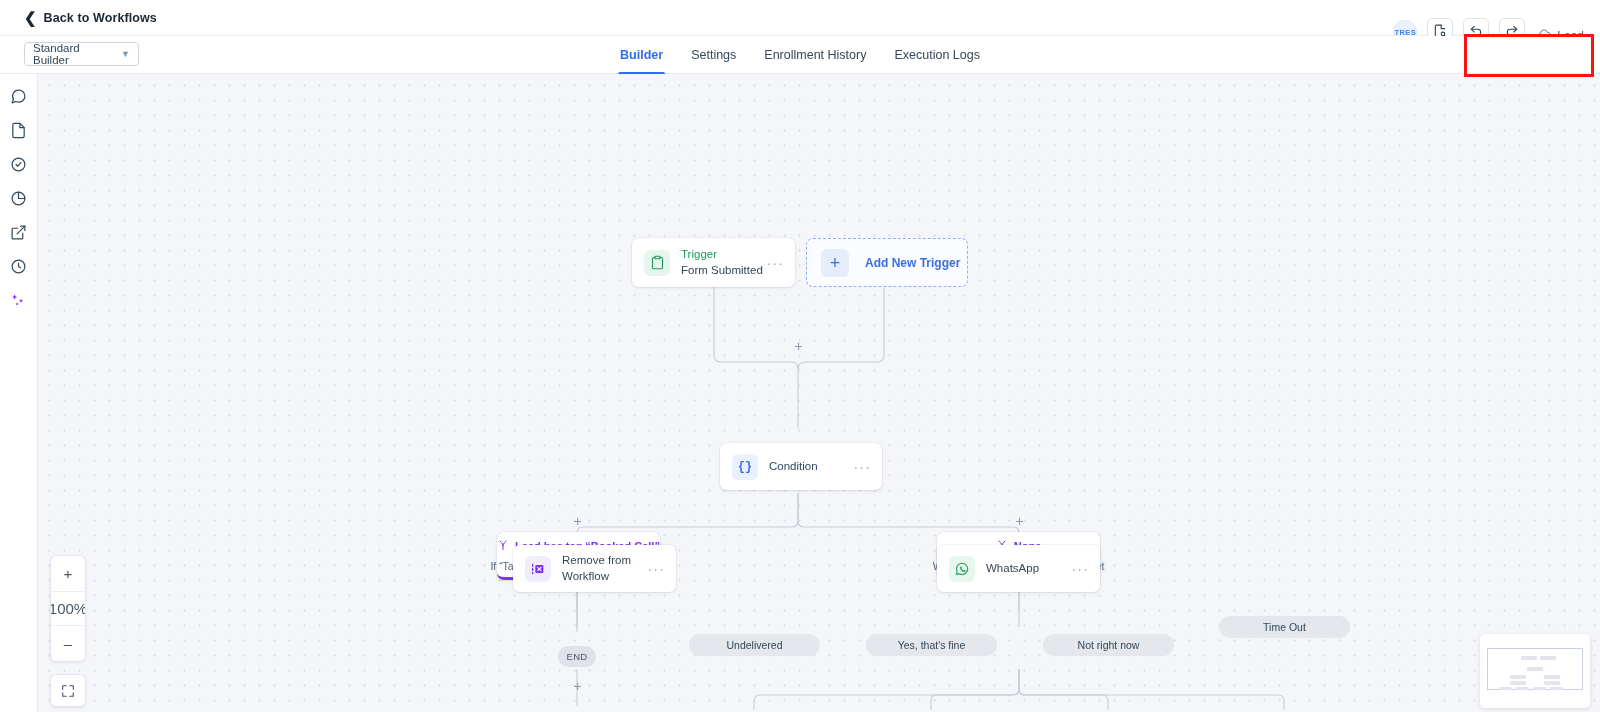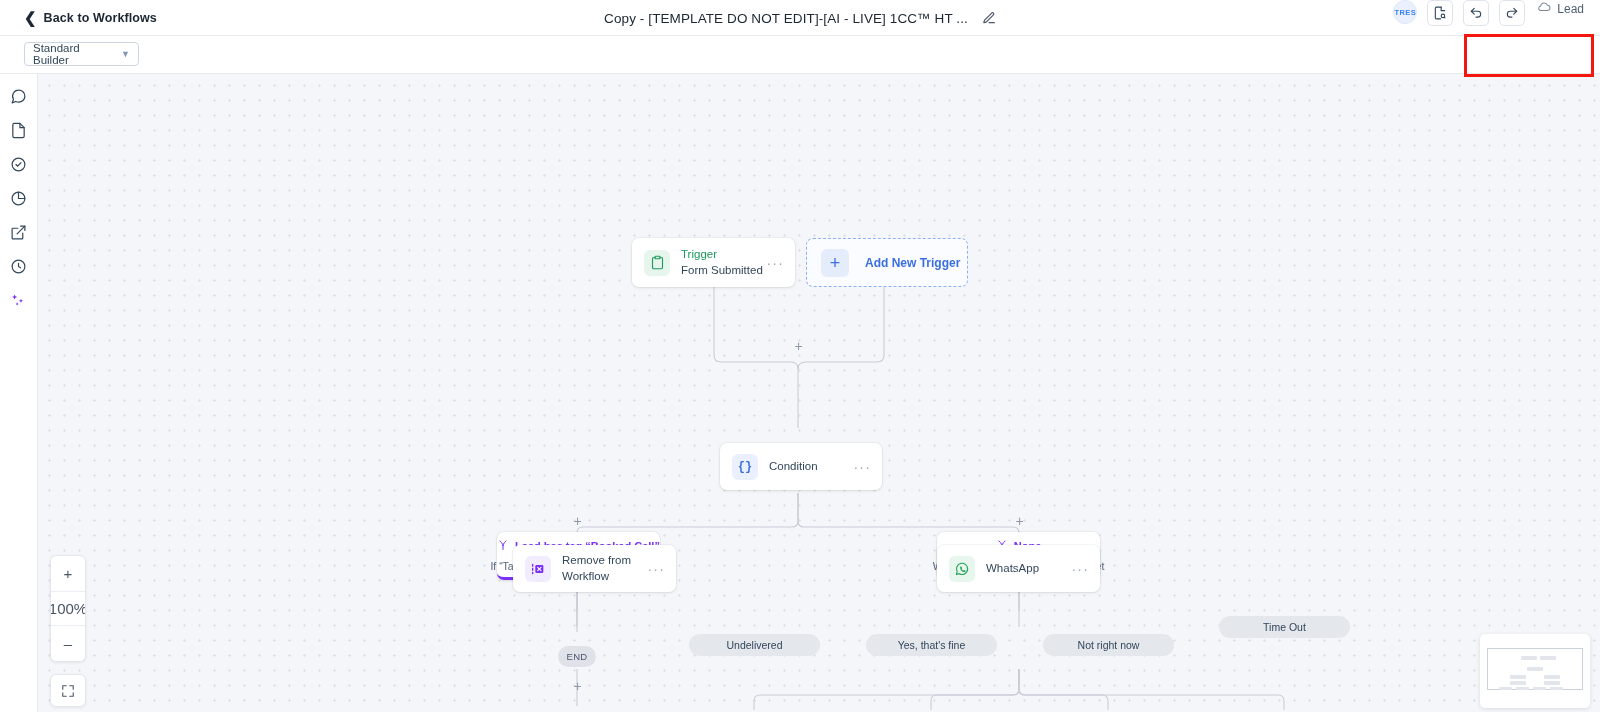--- a/index.html
+++ b/index.html
@@ -28,21 +28,21 @@
     position:absolute; left:50%; top:0; height:36px;
     transform:translateX(-50%);
     display:flex; align-items:center; gap:14px;
     white-space:nowrap;
   }
   .wf-title{ font-size:13.5px; color:#1b2733; letter-spacing:.1px; }
   .pencil{ width:14px; height:14px; color:#4a5568; cursor:pointer; display:block;}
 
   .topbar-right{
     position:absolute; right:16px; top:0; height:44px;
-    display:flex; align-items:flex-start; gap:10px;
+    display:flex; align-items:flex-end; gap:10px;
   }
   .avatar-tres{
     width:24px; height:24px; border-radius:50%;
     background:#eaf1fd; border:1px solid #dde7fa;
     display:flex; align-items:center; justify-content:center;
     font-size:7.5px; font-weight:700; color:#3b82f6; letter-spacing:.4px;
   }
   .icon-btn{
     width:26px; height:26px; border:1px solid #dfe3eb; border-radius:5px;
     background:#fff; display:flex; align-items:center; justify-content:center;
@@ -233,29 +233,20 @@
 </style>
 </head>
 <body>
 
 <div class="topbar">
   <div class="back-link">
     <span class="chev">❮</span>
     <span class="lbl">Back to Workflows</span>
   </div>
 
-  <div class="wf-title-wrap">
-    <span class="wf-title">Copy - [TEMPLATE DO NOT EDIT]-[AI - LIVE] 1CC™ HT ...</span>
-    <span>
-      <svg class="pencil" viewBox="0 0 24 24" fill="none" stroke="currentColor" stroke-width="2" stroke-linecap="round" stroke-linejoin="round">
-          <path d="M12 20h9"></path>
-          <path d="M16.5 3.5a2.1 2.1 0 0 1 3 3L7 19l-4 1 1-4Z"></path>
-        </svg>
-    </span>
-  </div>
 
   <div class="topbar-right">
     <div class="avatar-tres">
       <span>TRES</span>
     </div>
     <div class="icon-btn">
       <svg width="14" height="14" viewBox="0 0 24 24" fill="none" stroke="currentColor" stroke-width="1.9" stroke-linecap="round" stroke-linejoin="round">
           <path d="M14 2H6a2 2 0 0 0-2 2v16a2 2 0 0 0 2 2h7"></path>
           <path d="M14 2v6h6"></path>
           <circle cx="17" cy="17" r="3"></circle>
@@ -284,20 +275,34 @@
     </div>
   </div>
 </div>
 
 <div class="subbar">
   <div class="builder-select">
     <span class="txt">Standard Builder</span>
     <span class="caret">▼</span>
   </div>
 
+  <div class="tabs">
+    <div class="tab active">
+        <span>Builder</span>
+      </div>
+    <div class="tab">
+        <span>Settings</span>
+      </div>
+    <div class="tab">
+        <span>Enrollment History</span>
+      </div>
+    <div class="tab">
+        <span>Execution Logs</span>
+      </div>
+  </div>
 
 </div>
 <div class="redbox"></div>
 
 <div class="rail">
   <div class="rail-icon">
     <svg width="17" height="17" viewBox="0 0 24 24" fill="none" stroke="currentColor" stroke-width="1.7" stroke-linecap="round" stroke-linejoin="round">
         <path d="M21 11.5a8.4 8.4 0 0 1-9 8.4 8.4 8.4 0 0 1-3.8-.9L3 21l1.9-5.1A8.4 8.4 0 0 1 12 3.1a8.4 8.4 0 0 1 9 8.4Z"></path>
       </svg>
   </div>

